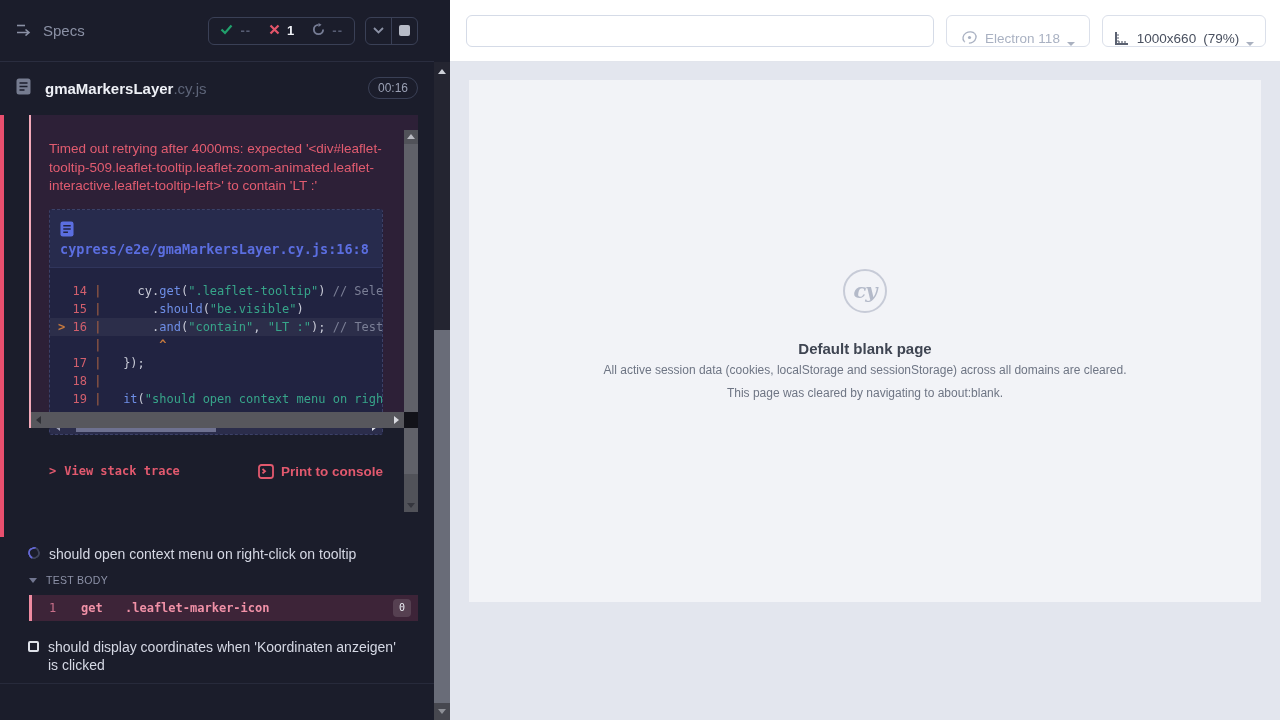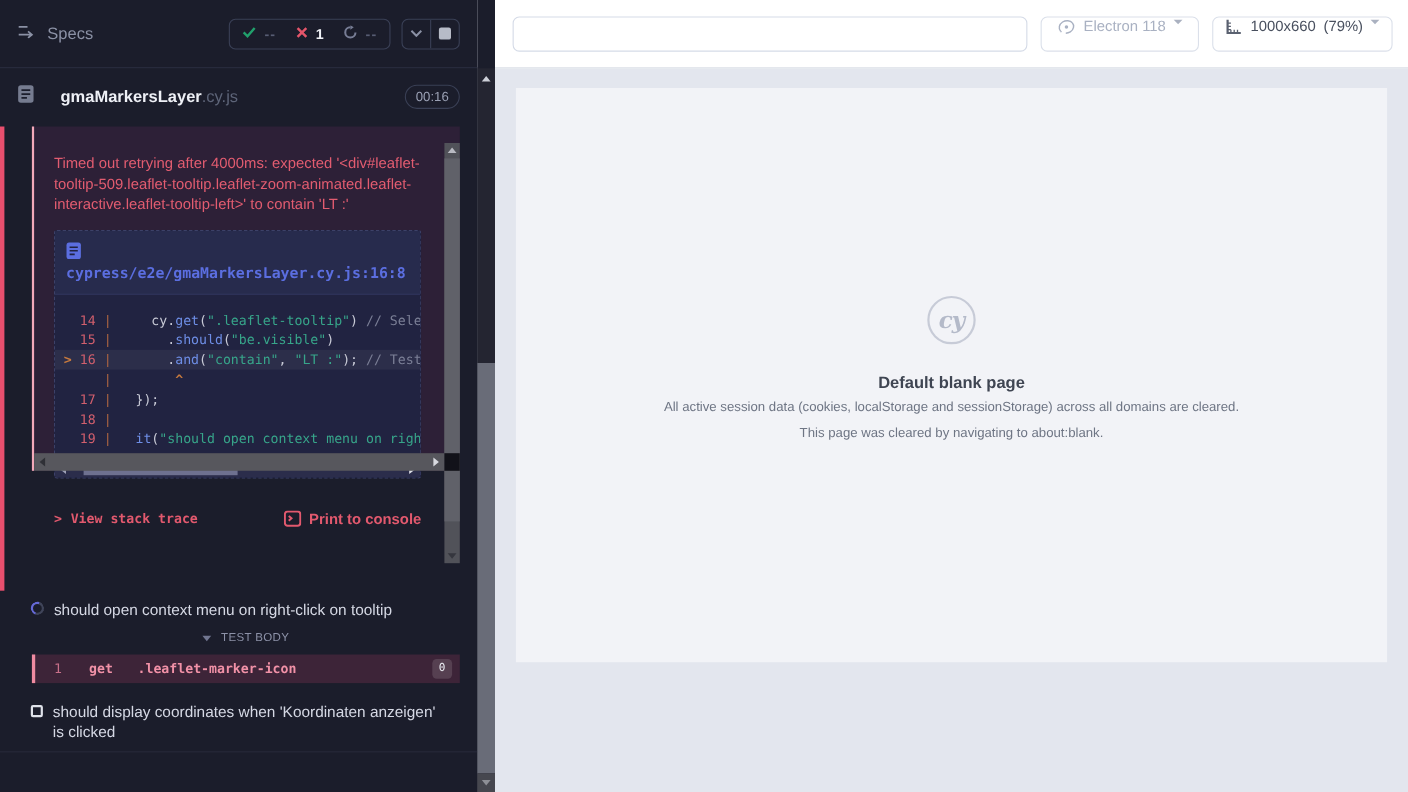--- a/index.html
+++ b/index.html
@@ -18,21 +18,21 @@
   .stats-group { margin-left:auto; display:flex; align-items:center; border:1px solid #3a4056; border-radius:6px; height:28px; padding:0 11px; gap:7px; font-size:13px; }
   .stat-dash { color:#575d73; font-weight:bold; letter-spacing:1px; }
   .stat-num { color:#f0f2f7; font-weight:bold; }
   .stat-gap { width:4px; }
   .btn-group { margin-left:10px; border:1px solid #3a4056; border-radius:6px; height:28px; display:flex; align-items:stretch; overflow:hidden; }
   .btn-cell { width:25px; display:flex; align-items:center; justify-content:center; cursor:pointer; }
   .btn-sep { width:1px; background:#3a4056; }
   .stop-square { width:11px; height:11px; background:#b7bbc7; border-radius:2px; }
 
   .spec-row { height:52px; display:flex; align-items:center; padding:0 16px; }
-  .spec-name { margin-left:24px; font-size:15px; font-weight:bold; color:#eef0f6; }
+  .spec-name { margin-left:14px; font-size:15px; font-weight:bold; color:#eef0f6; }
   .spec-ext { font-size:15px; color:#5d6478; }
   .spec-time { margin-left:auto; border:1px solid #3a4056; border-radius:12px; padding:3px 9px; font-size:12px; color:#9aa0b4; }
 
   .fail-stripe { position:absolute; left:0; top:115px; width:4px; height:422px; background:#e94f6e; }
 
   .error-region { position:absolute; left:29px; top:115px; width:389px; height:313px;
     background:#2d2037; border-left:2px solid #f3a9b9; }
   .err-content { padding:25px 18px 0 18px; }
   .err-msg { color:#e25c70; font-size:13.5px; line-height:18.5px; width:336px; overflow-wrap:break-word; }
 
@@ -70,21 +70,21 @@
   .err-hscroll { position:absolute; left:0; bottom:0; height:16px; right:14px; background:#57575d; }
   .err-hscroll .hsa-l { position:absolute; left:5px; top:4px; width:0; height:0; border-top:4px solid transparent; border-bottom:4px solid transparent; border-right:5px solid #2f3036; }
   .err-hscroll .hsa-r { position:absolute; right:5px; top:4px; width:0; height:0; border-top:4px solid transparent; border-bottom:4px solid transparent; border-left:5px solid #d9dae0; }
   .err-corner { position:absolute; right:0; bottom:0; width:14px; height:16px; background:#121219; }
 
   .test-list { position:absolute; left:0; top:545px; width:434px; }
   .test-row { display:flex; align-items:flex-start; padding:0 16px 0 28px; gap:9px; font-size:14px; line-height:18px; color:#d5d8e4; cursor:pointer; }
   .spinner { flex:none; margin-top:2px; width:12px; height:12px; border-radius:50%;
     border:2px solid #3f4459; border-top-color:#6569d6; border-left-color:#6569d6; transform:rotate(-25deg); }
   .sq-icon { flex:none; margin-top:3px; width:11px; height:11px; border:2px solid #dfe2ea; border-radius:2px; }
-  .testbody-row { margin-top:11px; padding:0 16px 0 29px; display:flex; gap:9px; align-items:center; color:#8d92a8; font-size:10.5px; letter-spacing:0.3px; cursor:pointer;justify-content:center; }
+  .testbody-row { margin-top:11px; padding:0 16px 0 29px; display:flex; gap:9px; align-items:center; color:#8d92a8; font-size:10.5px; letter-spacing:0.3px; cursor:pointer; }
   .tb-chev { width:0; height:0; border-left:4px solid transparent; border-right:4px solid transparent; border-top:5px solid #717690; }
   .command-row { margin-top:9px; margin-left:29px; width:389px; background:#3d2438; border-left:3px solid #ef8ba1;
     height:26px; display:flex; align-items:center; font-family:"DejaVu Sans Mono", monospace; font-size:12px; cursor:pointer; }
   .cmd-num { color:#c9708a; padding-left:17px; width:49px; flex:none; }
   .cmd-method { color:#f191a7; font-weight:bold; width:44px; flex:none; }
   .cmd-msg { color:#f191a7; font-weight:bold; }
   .cmd-badge { margin-left:auto; margin-right:7px; background:rgba(255,255,255,0.13); color:#eceef4;
     border-radius:4px; font-size:10px; line-height:10px; padding:4px 6px; font-family:"DejaVu Sans Mono", monospace; }
   .test-row.second { margin-top:17px; }
   .test-row.second .title2 { width:352px; }
@@ -95,21 +95,21 @@
   .sb-track { position:absolute; left:0; top:62px; bottom:0; width:16px; background:#242531; }
   .sb-up { position:absolute; top:7px; left:4px; width:0; height:0; border-left:4px solid transparent; border-right:4px solid transparent; border-bottom:5px solid #cdd0d8; }
   .sb-thumb { position:absolute; top:268px; left:0; width:16px; height:373px; background:#696c78; }
   .sb-down-btn { position:absolute; bottom:0; left:0; width:16px; height:17px; background:#46474f; }
   .sb-down { position:absolute; bottom:6px; left:4px; width:0; height:0; border-left:4px solid transparent; border-right:4px solid transparent; border-top:5px solid #8d8f96; }
 
   
   .main { flex:1; display:flex; flex-direction:column; min-width:0; }
   .main-header { height:62px; flex:none; background:#ffffff; border-bottom:1px solid #e2e5ec; display:flex; align-items:center; padding:0 14px 0 16px; gap:12px; }
   .url-bar { flex:1; height:32px; border:1px solid #d5dbe7; border-radius:6px; background:#fff; outline:none; padding:0 10px; font-size:13px; color:#3f4654; font-family:"Liberation Sans", sans-serif; }
-  .select-btn { height:32px; border:1px solid #dbe0ea; border-radius:6px; background:#fff; display:flex; align-items:flex-start; justify-content:center; gap:7px; cursor:pointer; }
+  .select-btn { height:32px; border:1px solid #dbe0ea; border-radius:6px; background:#fff; display:flex; align-items:flex-end; justify-content:center; gap:7px; cursor:pointer; }
   .browser-select { width:144px; color:#a9b1c2; font-size:13.5px; }
   .viewport-select { width:164px; color:#49505f; font-size:13.5px; }
   .chev { width:0; height:0; border-left:4px solid transparent; border-right:4px solid transparent; border-top:4px solid #aab1c0; margin-top:2px; }
 
   .stage { flex:1; position:relative; }
   .viewport { width:792px; height:522px; margin:18px auto 0; background:#f2f3f7; display:flex; align-items:center; justify-content:center; }
   .blank-msg { text-align:center; margin-top:-14px; }
   .cy-logo { width:44px; height:44px; border:2.5px solid #c7cbd7; border-radius:50%; color:#b4bac9;
     display:flex; align-items:center; justify-content:center; font-size:21px; font-weight:bold; margin:0 auto;
     font-family:"DejaVu Serif", serif; font-style:italic; letter-spacing:-1px; }

